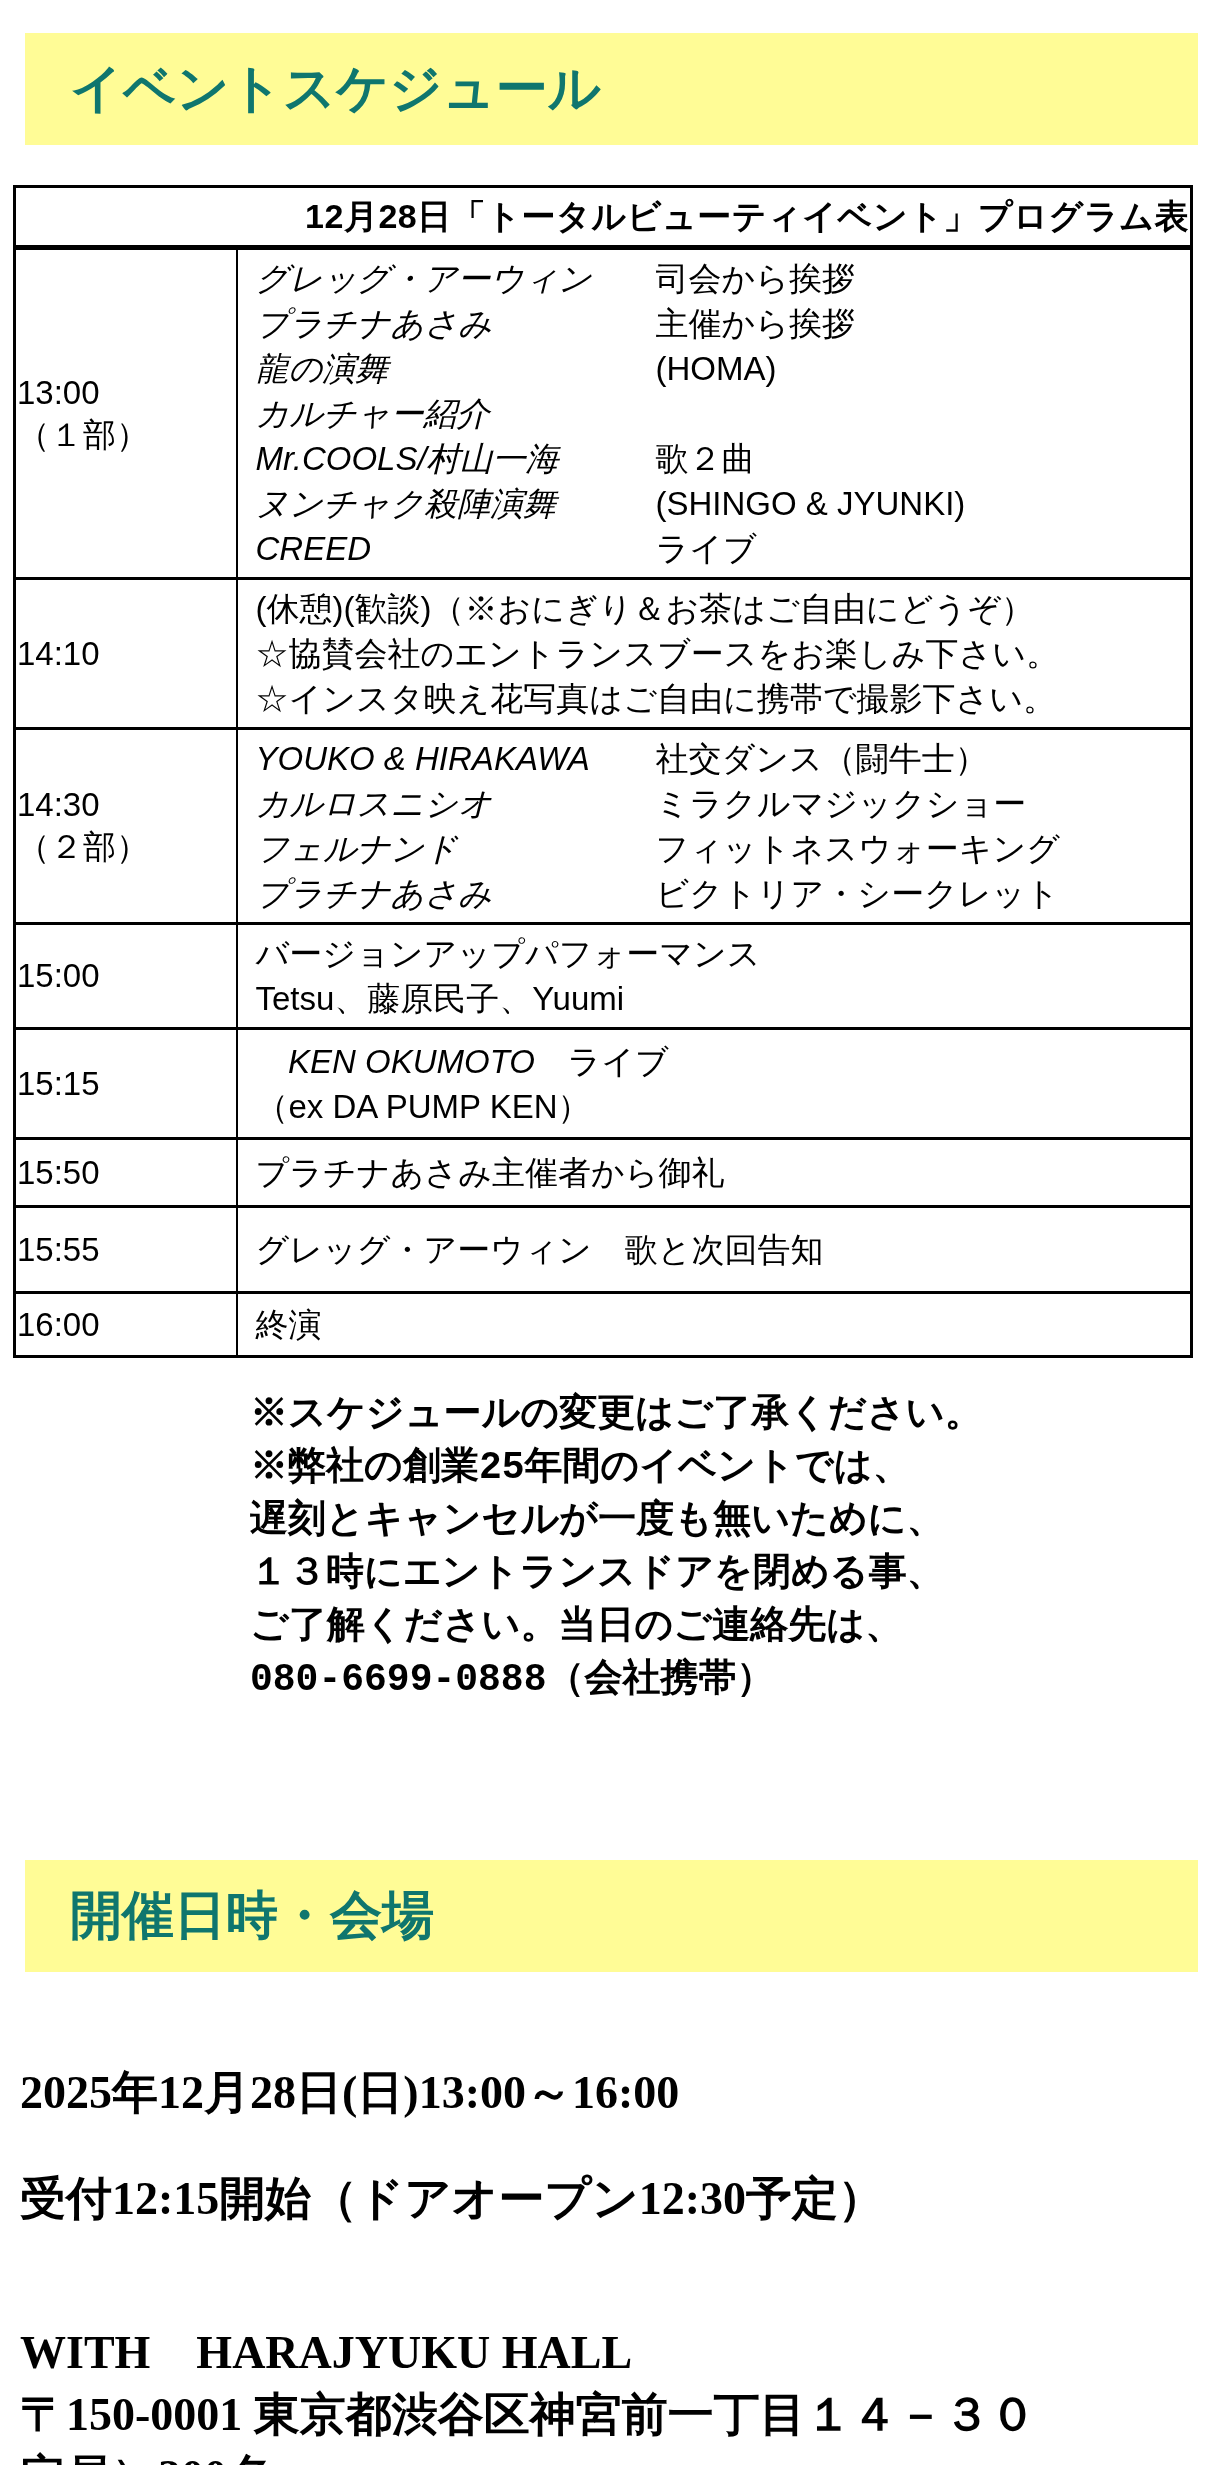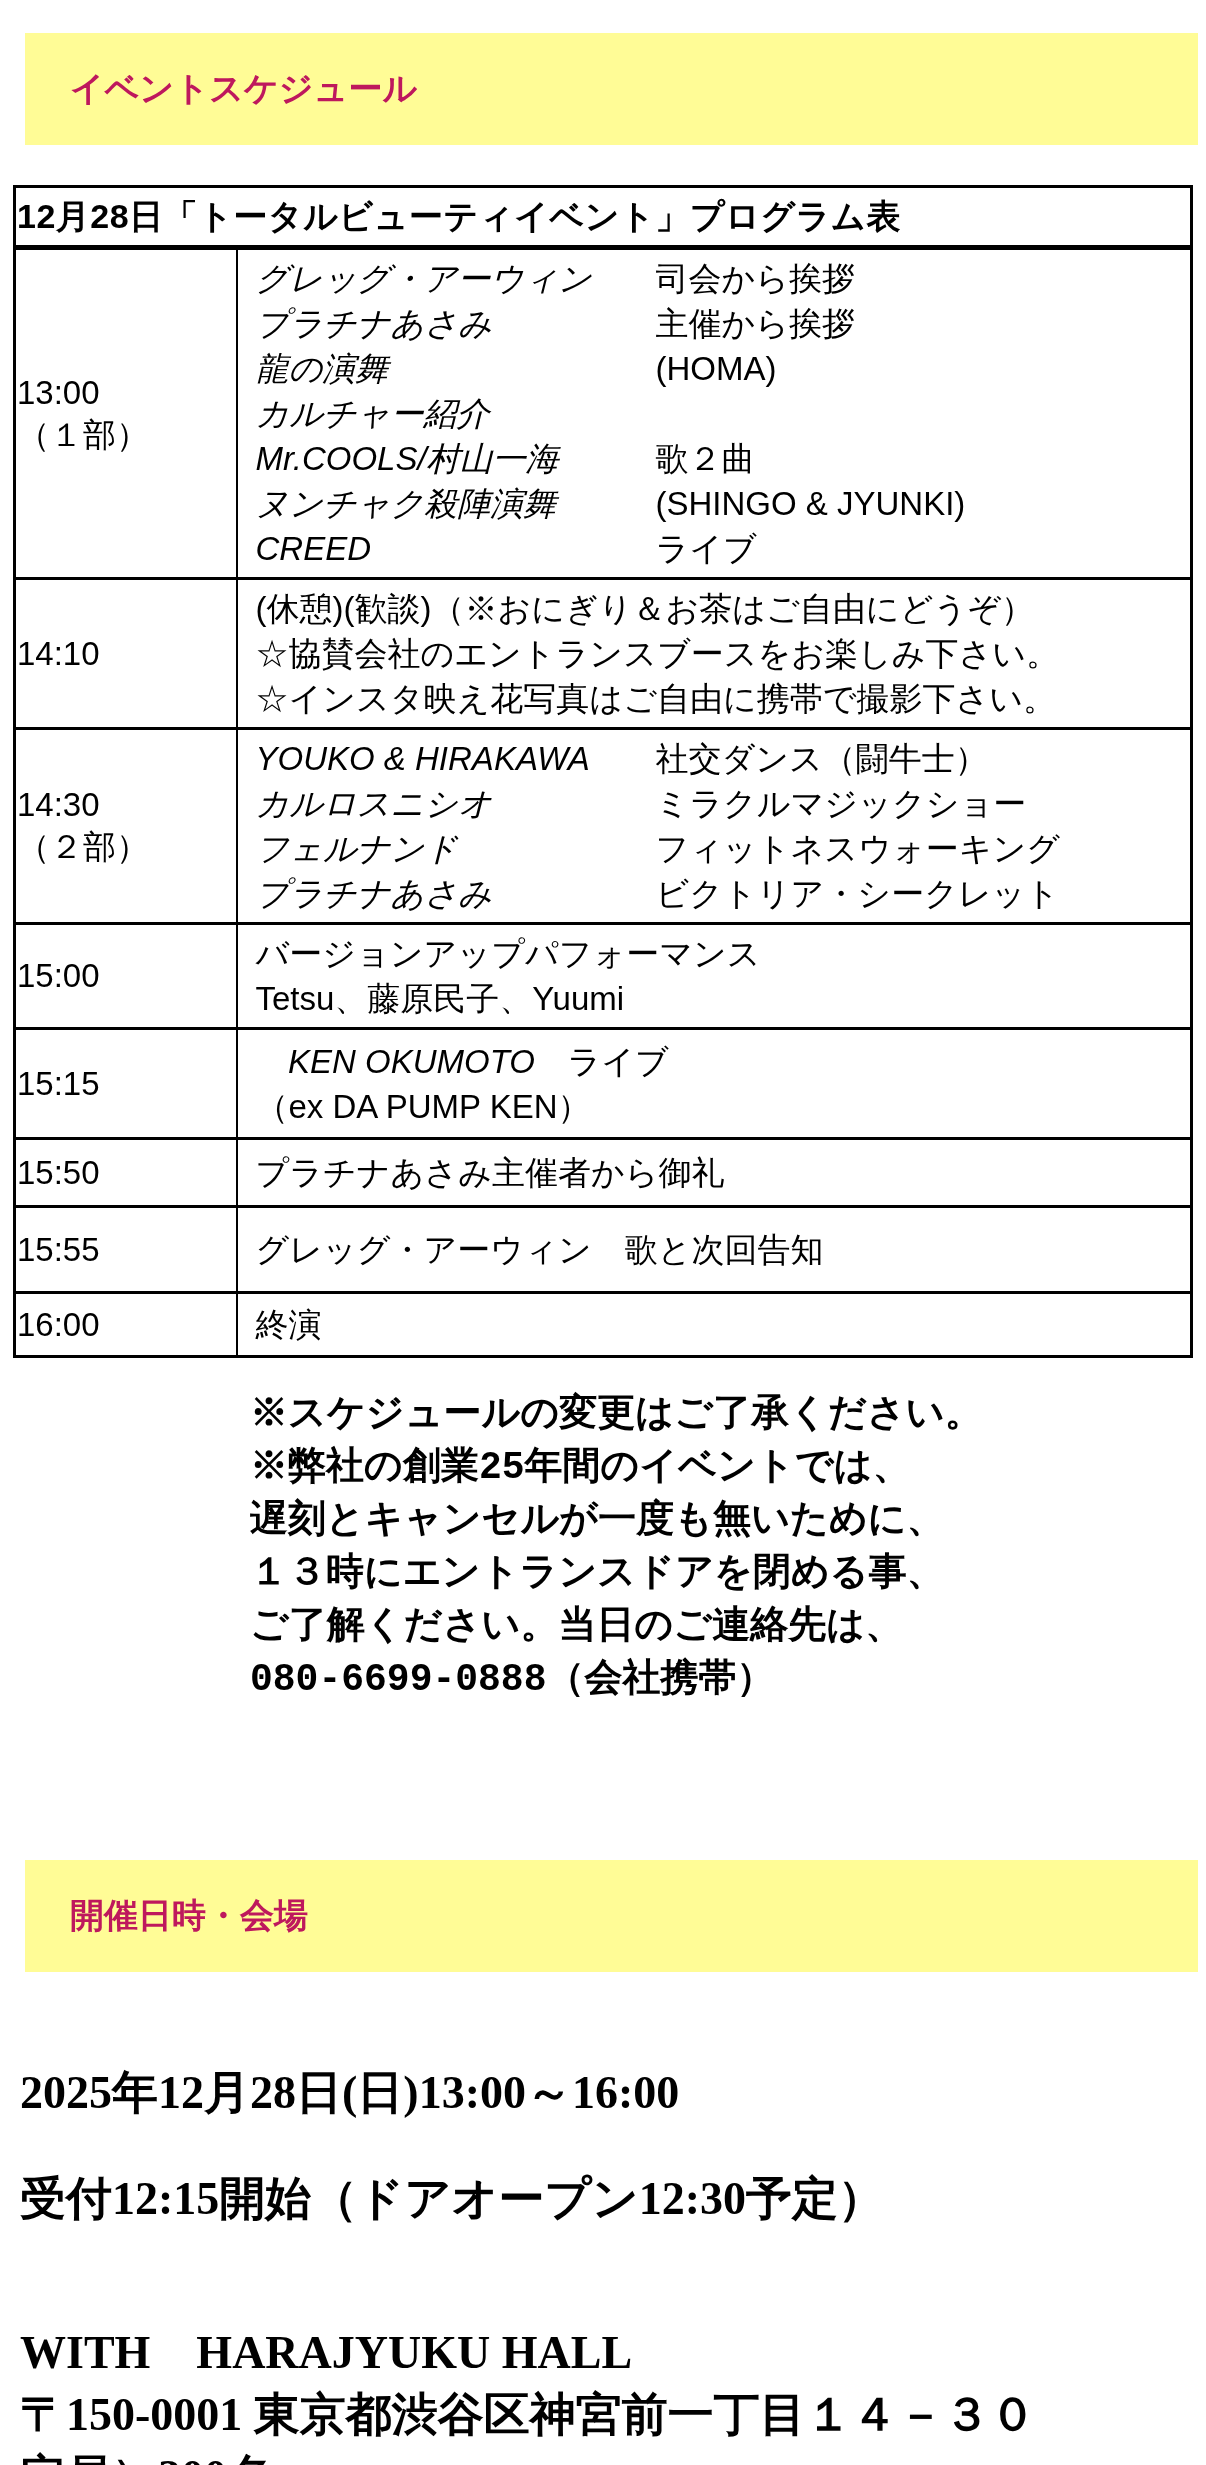--- a/index.html
+++ b/index.html
@@ -10,36 +10,36 @@
     overflow:hidden;
   }
 
   
   .band {
     position:absolute; left:25px; width:1173px; height:112px;
     background:#fffc96;
     display:flex; align-items:center;
     padding-left:45px; box-sizing:border-box;
     font-family:"Liberation Serif", serif;
-    font-weight:bold; font-size:34px; color:#be185d;
+    font-weight:bold; font-size:52px; color:#0f766e;
   }
   .band1 { top:33px; }
   .band2 { top:1860px; }
 
   
   table.program {
     position:absolute; left:13px; top:185px; width:1180px;
     border-collapse:collapse; table-layout:fixed;
     border:3px solid #000;
     font-size:33px; color:#000;
   }
   table.program col.c-time { width:222px; }
   .head-cell {
     border-bottom:5px solid #000;
-    text-align:left; vertical-align:middle;
+    text-align:right; vertical-align:middle;
     font-weight:bold; font-size:34px; height:55px;
     letter-spacing:0.5px;
     margin-top:15px;
   }
   tr.program-row td { border-top:3px solid #000; }
   .cell-time {
     border-right:2px solid #000;
     text-align:left; vertical-align:middle;
     line-height:42px;
   }

